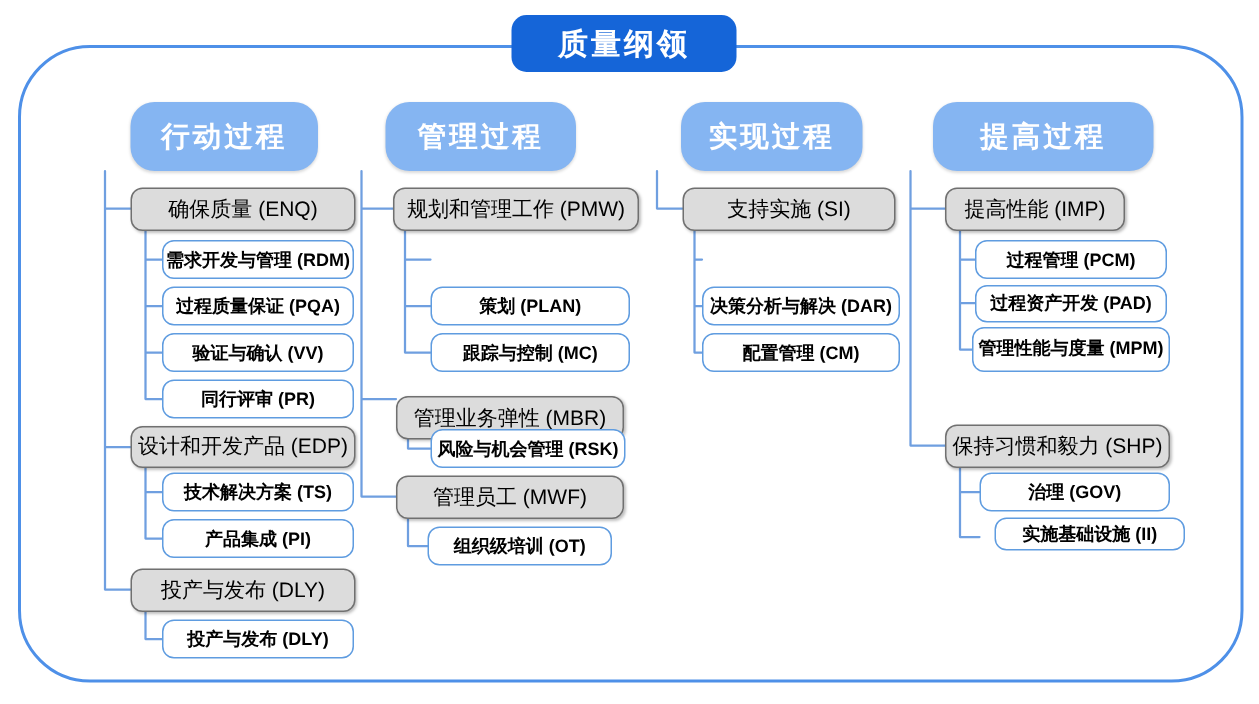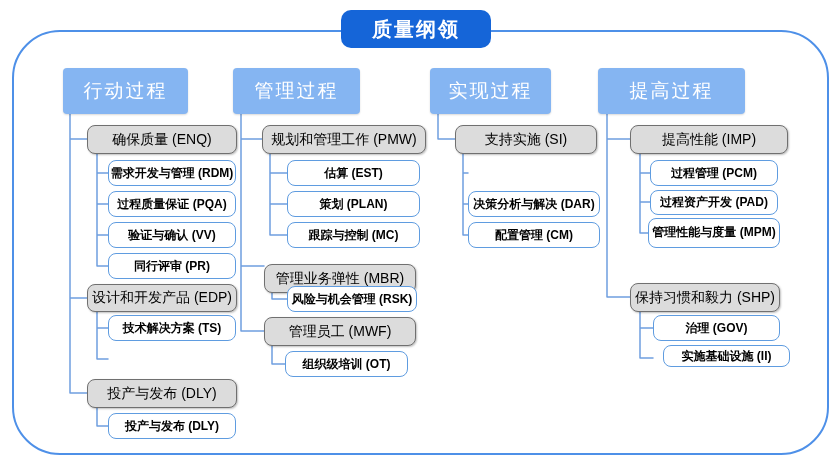--- a/index.html
+++ b/index.html
@@ -11,23 +11,23 @@
     position:absolute;left:12px;top:30px;width:813px;height:421px;
     border:2px solid #4e90e8;border-radius:48px;background:transparent;
   }
   .connectors{position:absolute;left:0;top:0;width:839px;height:469px;}
   .title{
     position:absolute;left:341px;top:10px;width:150px;height:38px;
     background:#1565d8;border-radius:10px;color:#fff;font-size:20px;font-weight:bold;
     display:flex;align-items:center;justify-content:center;z-index:3;letter-spacing:2px;
   }
   .hdr{
-    position:absolute;background:#85b5f2;border-radius:4px;color:#fff;
-    font-size:19px;font-weight:normal;display:flex;align-items:center;justify-content:center;
-    letter-spacing:2px;z-index:2;box-shadow:0 1px 2px rgba(0,0,0,.15);
+    position:absolute;background:#85b5f2;border-radius:16px;color:#fff;
+    font-size:19px;font-weight:bold;display:flex;align-items:center;justify-content:center;
+    letter-spacing:2px;z-index:2;box-shadow:0 1px 2px rgba(0,0,0,.15);margin-left:24px;
   }
   .g{
     position:absolute;background:#dcdcdc;border:1.5px solid #707070;border-radius:8px;
     color:#000;font-size:14px;font-weight:normal;display:flex;align-items:center;justify-content:center;
     white-space:nowrap;z-index:2;box-shadow:1px 1px 2px rgba(0,0,0,.25);box-sizing:border-box;
   }
   .w{
     position:absolute;background:#fff;border:1.3px solid #5f9ce0;border-radius:8px;
     color:#000;font-size:12px;font-weight:bold;display:flex;align-items:center;justify-content:center;
     white-space:nowrap;z-index:2;box-sizing:border-box;
@@ -70,37 +70,37 @@
   <div class="hdr" style="left:430px;top:68px;width:121px;height:46px">实现过程</div>
   <div class="hdr" style="left:598px;top:68px;width:147px;height:46px">提高过程</div>
 
   <div class="g" style="left:87px;top:125px;width:150px;height:29px">确保质量 (ENQ)</div>
   <div class="w" style="left:108px;top:160px;width:128px;height:26px">需求开发与管理 (RDM)</div>
   <div class="w" style="left:108px;top:191px;width:128px;height:26px">过程质量保证 (PQA)</div>
   <div class="w" style="left:108px;top:222px;width:128px;height:26px">验证与确认 (VV)</div>
   <div class="w" style="left:108px;top:253px;width:128px;height:26px">同行评审 (PR)</div>
   <div class="g" style="left:87px;top:284px;width:150px;height:28px">设计和开发产品 (EDP)</div>
   <div class="w" style="left:108px;top:315px;width:128px;height:26px">技术解决方案 (TS)</div>
+  <div class="w" style="left:108px;top:346px;width:128px;height:26px">产品集成 (PI)</div>
   <div class="g" style="left:87px;top:379px;width:150px;height:29px">投产与发布 (DLY)</div>
   <div class="w" style="left:108px;top:413px;width:128px;height:26px">投产与发布 (DLY)</div>
 
   <div class="g" style="left:262px;top:125px;width:164px;height:29px">规划和管理工作 (PMW)</div>
-  <div class="w" style="left:287px;top:160px;width:133px;height:26px">估算 (EST)</div>
   <div class="w" style="left:287px;top:191px;width:133px;height:26px">策划 (PLAN)</div>
   <div class="w" style="left:287px;top:222px;width:133px;height:26px">跟踪与控制 (MC)</div>
   <div class="g" style="left:264px;top:264px;width:152px;height:29px">管理业务弹性 (MBR)</div>
   <div class="w" style="left:287px;top:286px;width:130px;height:26px">风险与机会管理 (RSK)</div>
   <div class="g" style="left:264px;top:317px;width:152px;height:29px">管理员工 (MWF)</div>
   <div class="w" style="left:285px;top:351px;width:123px;height:26px">组织级培训 (OT)</div>
 
   <div class="g" style="left:455px;top:125px;width:142px;height:29px">支持实施 (SI)</div>
   <div class="w" style="left:468px;top:191px;width:132px;height:26px">决策分析与解决 (DAR)</div>
   <div class="w" style="left:468px;top:222px;width:132px;height:26px">配置管理 (CM)</div>
 
-  <div class="g" style="left:630px;top:125px;width:158px;height:29px">提高性能 (IMP)</div>
+  <div class="g" style="left:630px;top:125px;width:120px;height:29px">提高性能 (IMP)</div>
   <div class="w" style="left:650px;top:160px;width:128px;height:26px">过程管理 (PCM)</div>
   <div class="w" style="left:650px;top:190px;width:128px;height:25px">过程资产开发 (PAD)</div>
   <div class="w mpm" style="left:648px;top:218px;width:132px;height:30px">管理性能与度量 (MPM)</div>
   <div class="g" style="left:630px;top:283px;width:150px;height:29px">保持习惯和毅力 (SHP)</div>
   <div class="w" style="left:653px;top:315px;width:127px;height:26px">治理 (GOV)</div>
   <div class="w" style="left:663px;top:345px;width:127px;height:22px">实施基础设施 (II)</div>
 
 </div>
 
 </body></html>

